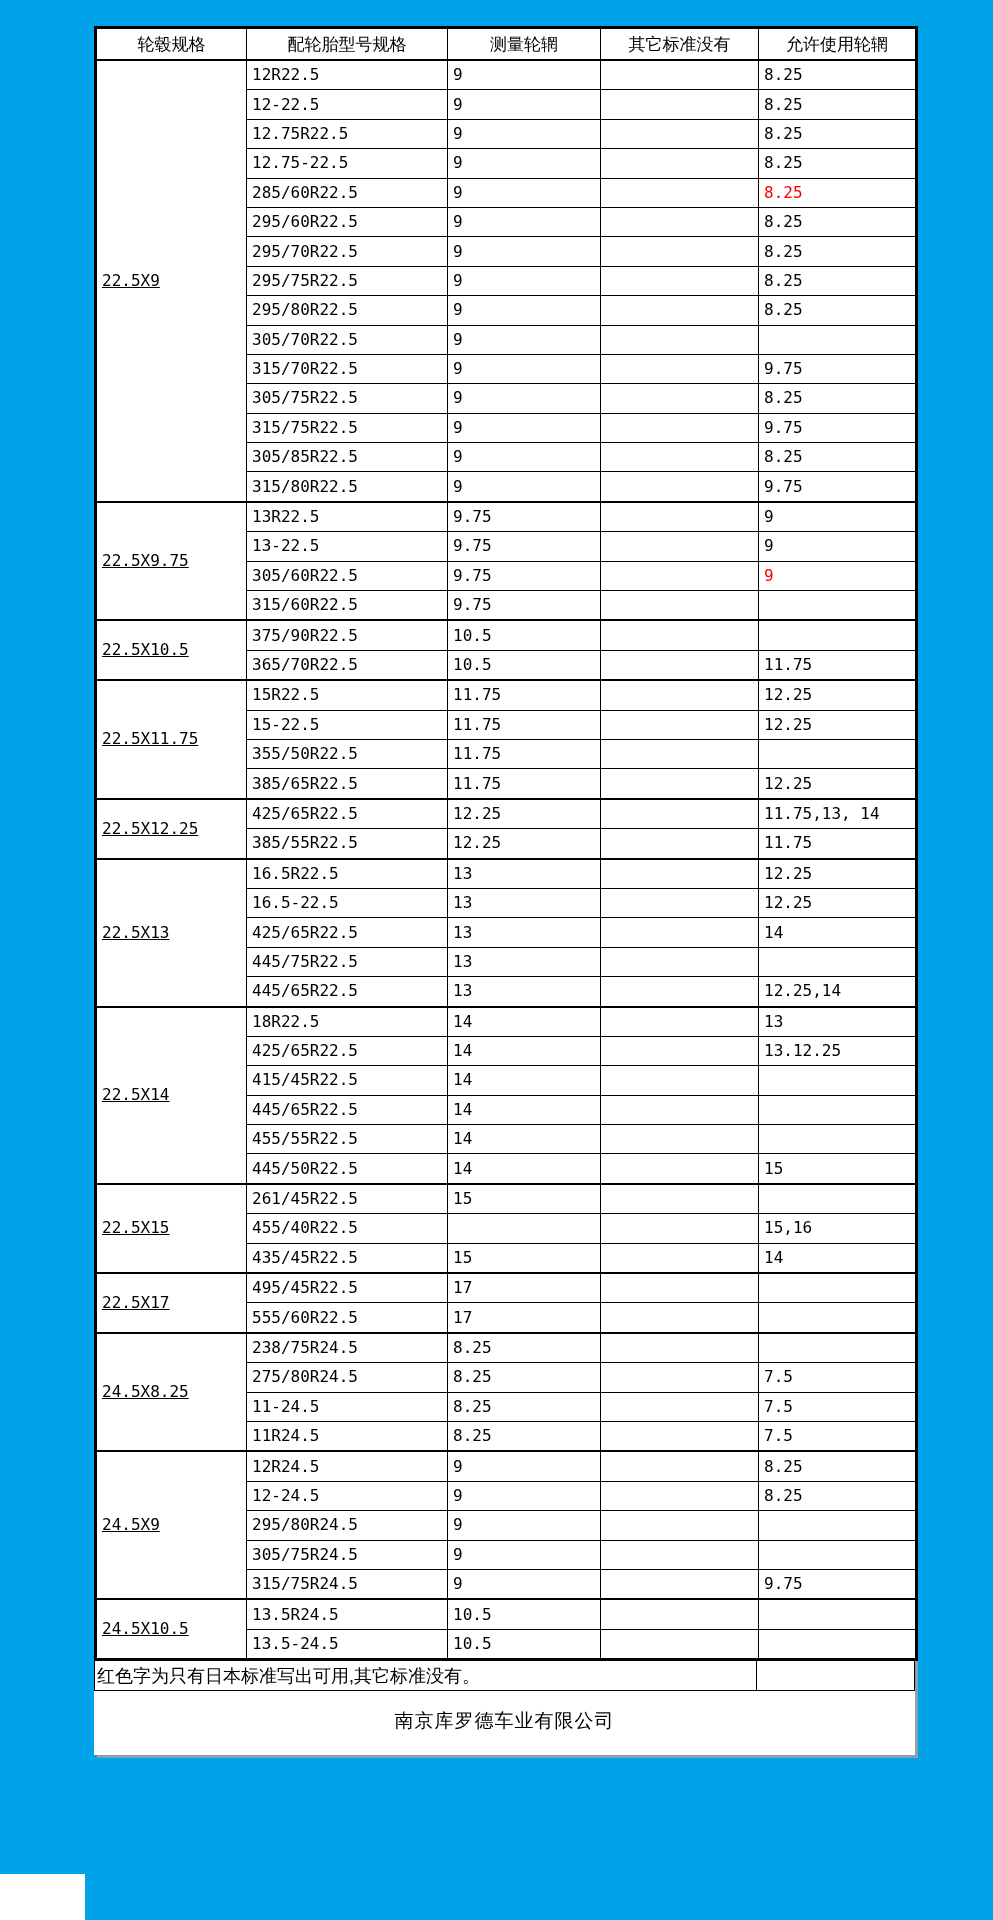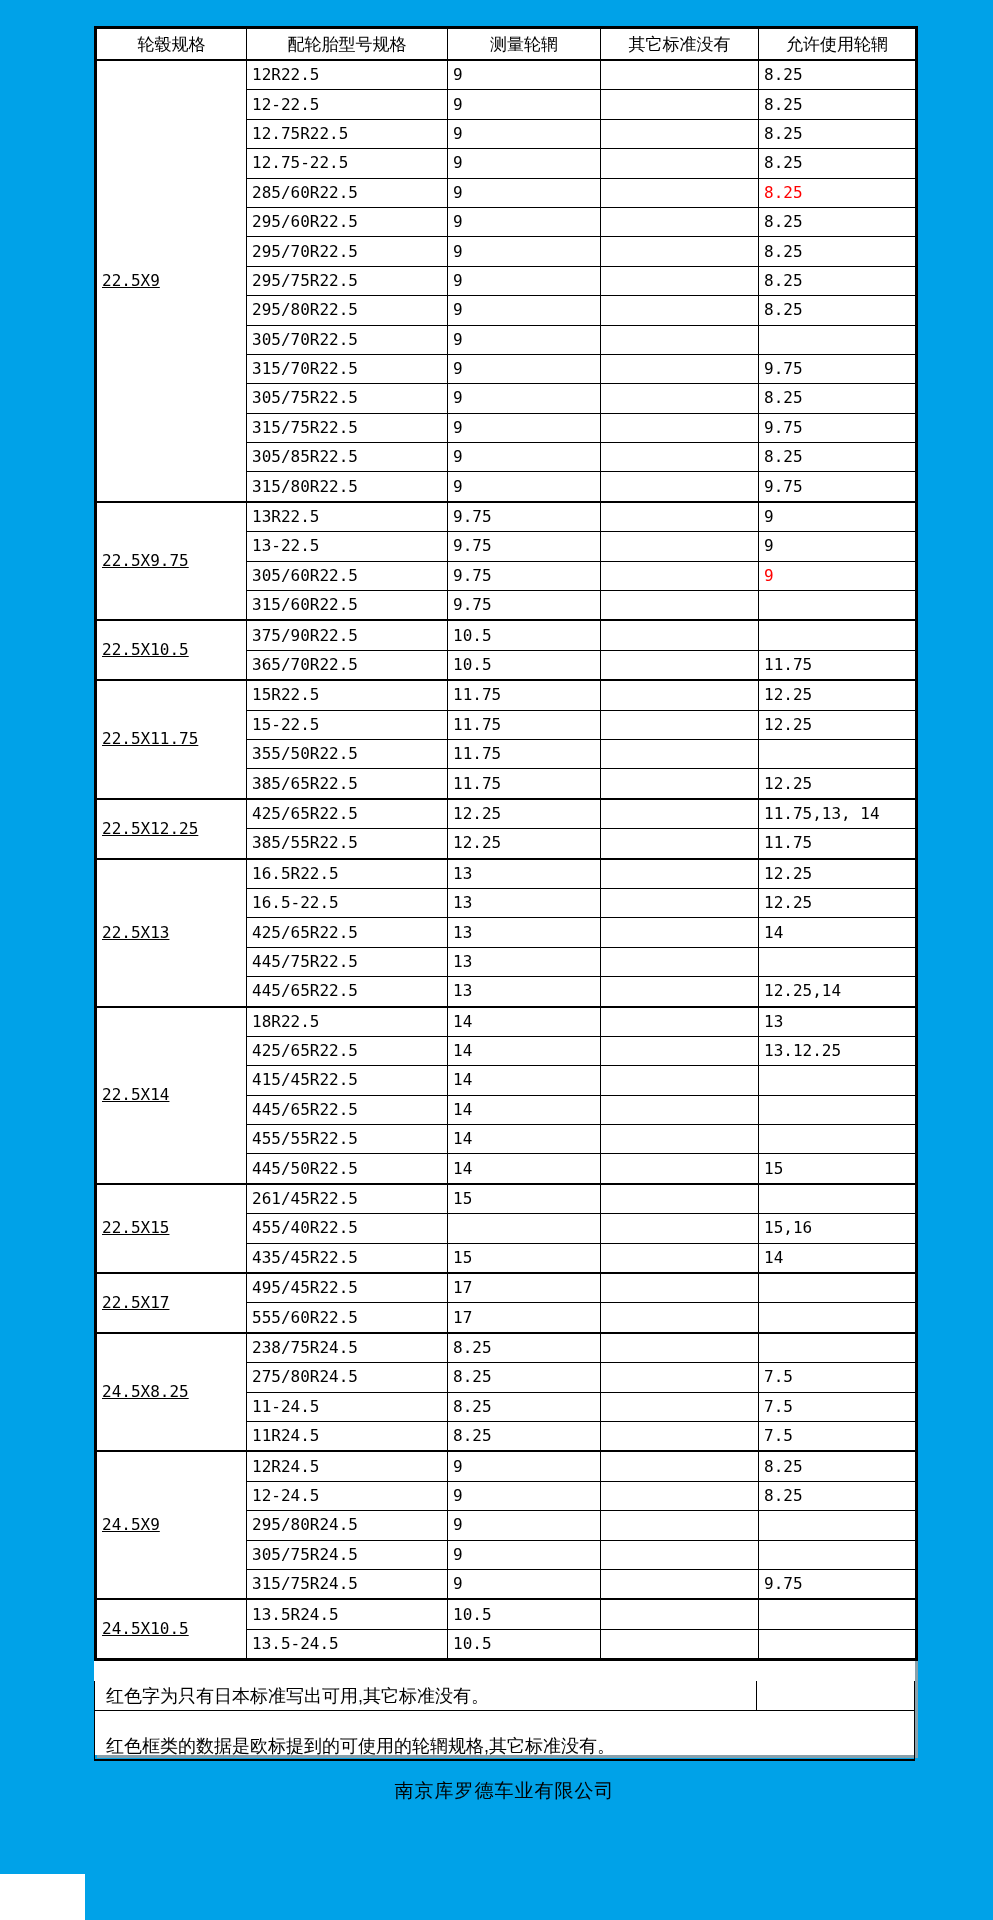--- a/index.html
+++ b/index.html
@@ -35,23 +35,23 @@
   table.spec td { height:28.4px; font-size:16px; line-height:1; }
   table.spec tr.group-start td { border-top:2px solid #000;border-radius:14px; }
   td.hub { vertical-align:middle; text-align:left; font-size:16px;text-decoration:underline; }
   td.red { color:#FF0000; }
   .notes {
     border-left:1px solid #000; border-right:1px solid #000;
     box-sizing:border-box; width:821px;
   }
   .note-row {
     position:relative; height:30px; line-height:30px;
-    font-size:18px; padding-left:11px; box-sizing:border-box;
+    font-size:18px; padding-left:2px; box-sizing:border-box;
     border-bottom:1px solid #000;
-    white-space:nowrap; overflow:hidden;margin-top:20px;
+    white-space:nowrap; overflow:hidden;
   }
   .note-row.last { border-bottom:2px solid #000; }
   .note-col-divider {
     position:absolute; right:157px; top:0; bottom:0;
     width:1px; background:#000;
   }
   .company-line {
     margin-top:17px; text-align:center;
     font-size:19px; letter-spacing:1px;
   }
@@ -420,22 +420,19 @@
           <td></td>
         </tr>
       </tbody>
   </table>
 
   <div class="notes">
     <div class="note-row">
       <span>红色字为只有日本标准写出可用,其它标准没有。</span>
       <span class="note-col-divider"></span>
     </div>
-    <div class="note-row last">
-      <span>红色框类的数据是欧标提到的可使用的轮辋规格,其它标准没有。</span>
-    </div>
   </div>
 
   <div class="company-line">南京库罗德车业有限公司</div>
 
 </div>
 
 <div class="corner-block"></div>
 
 </body></html>

